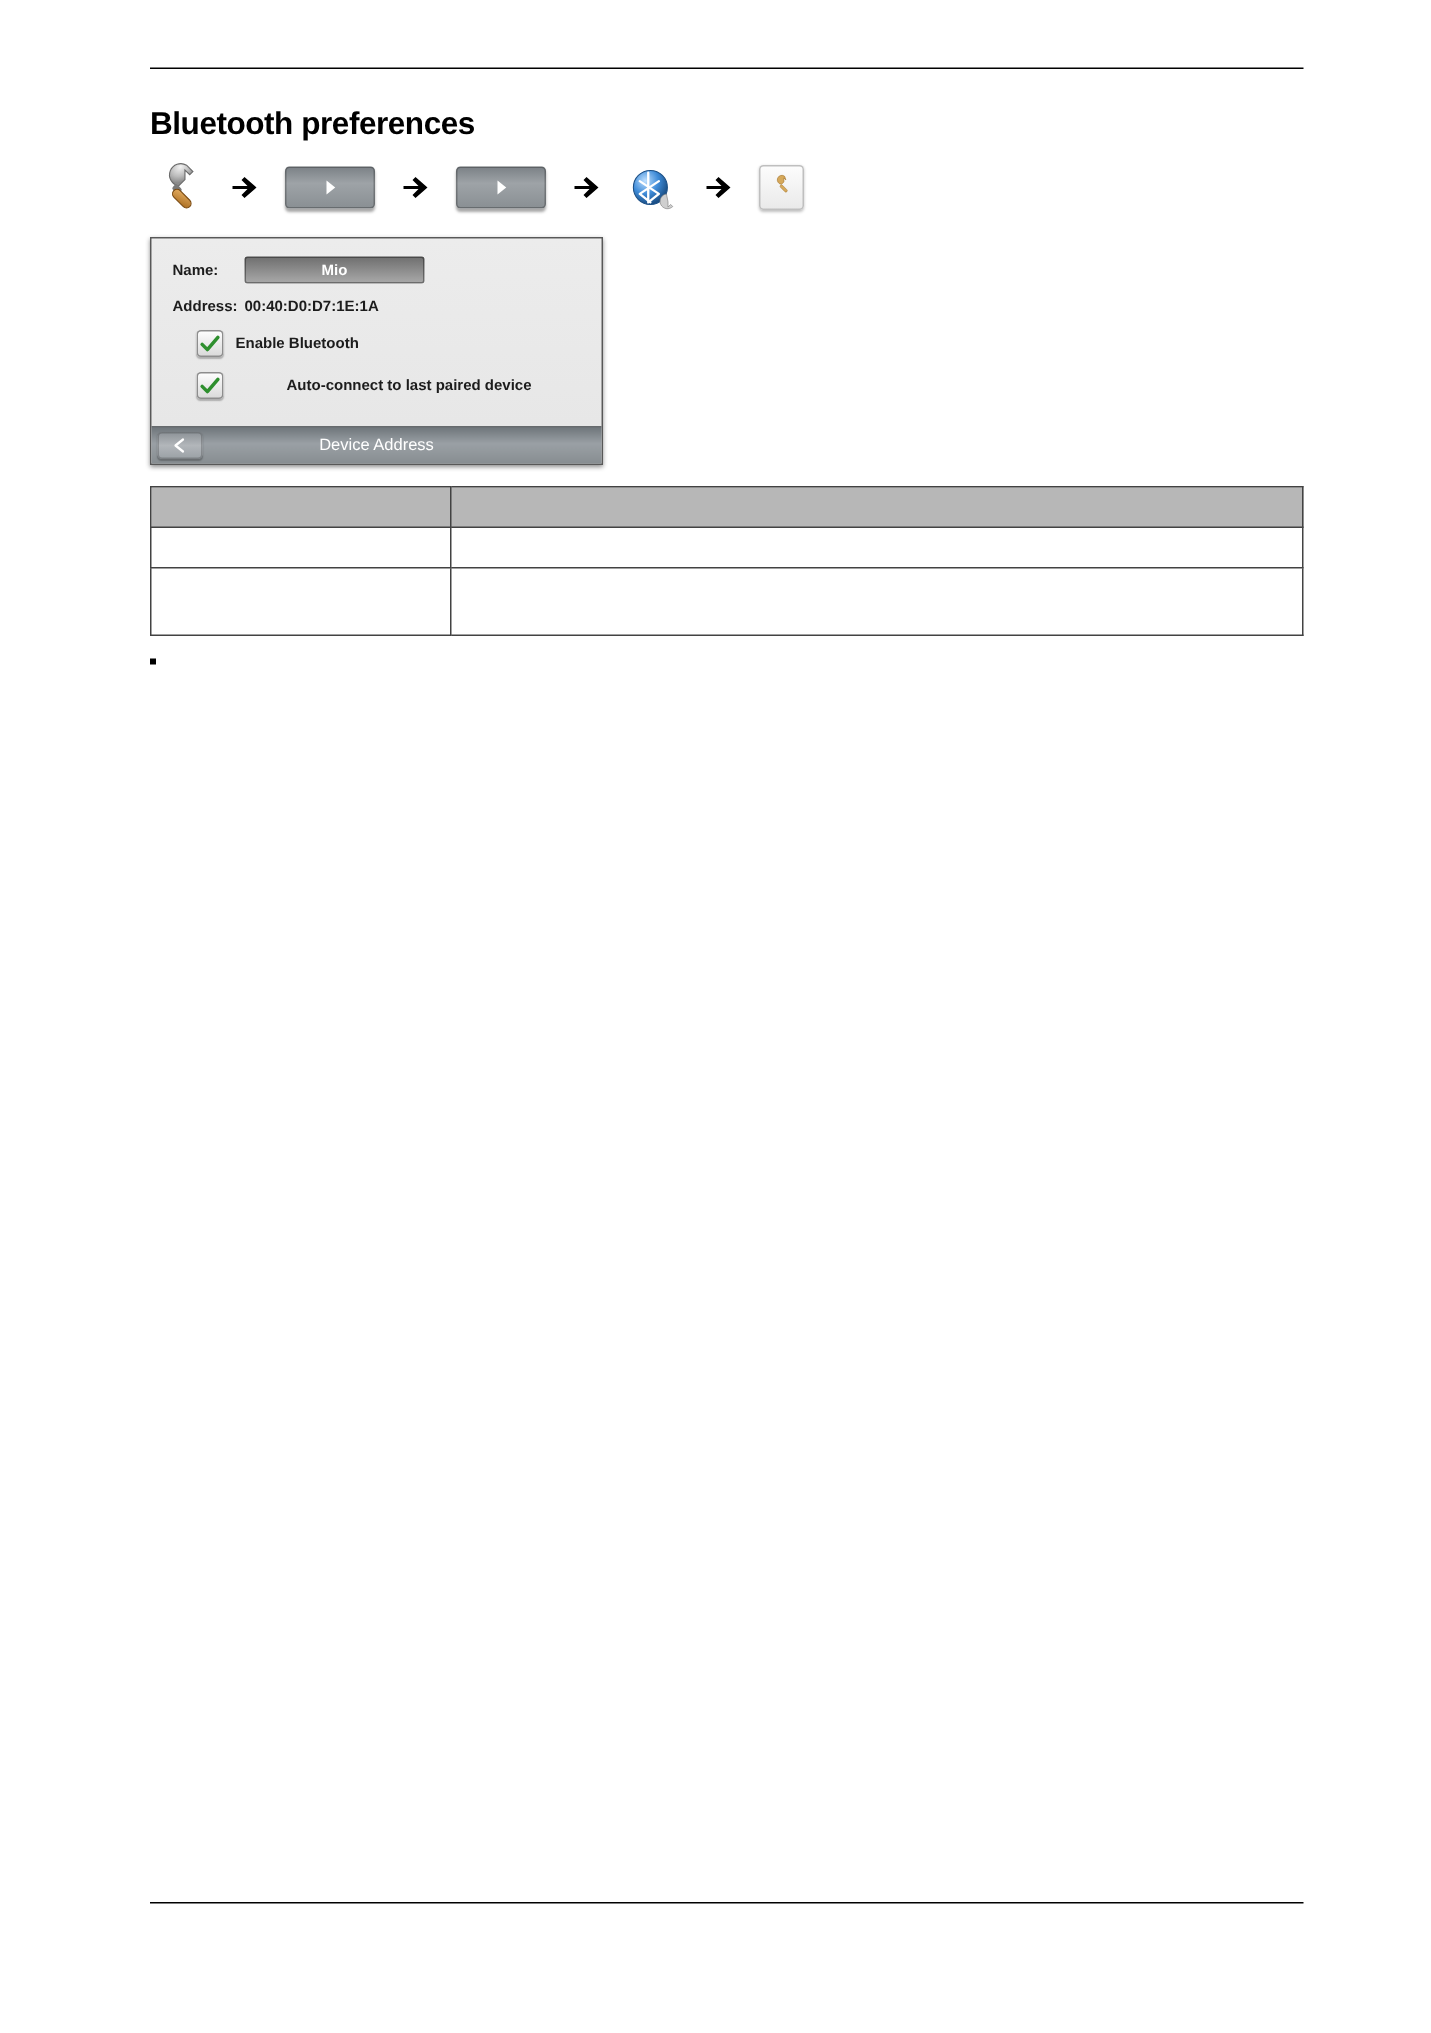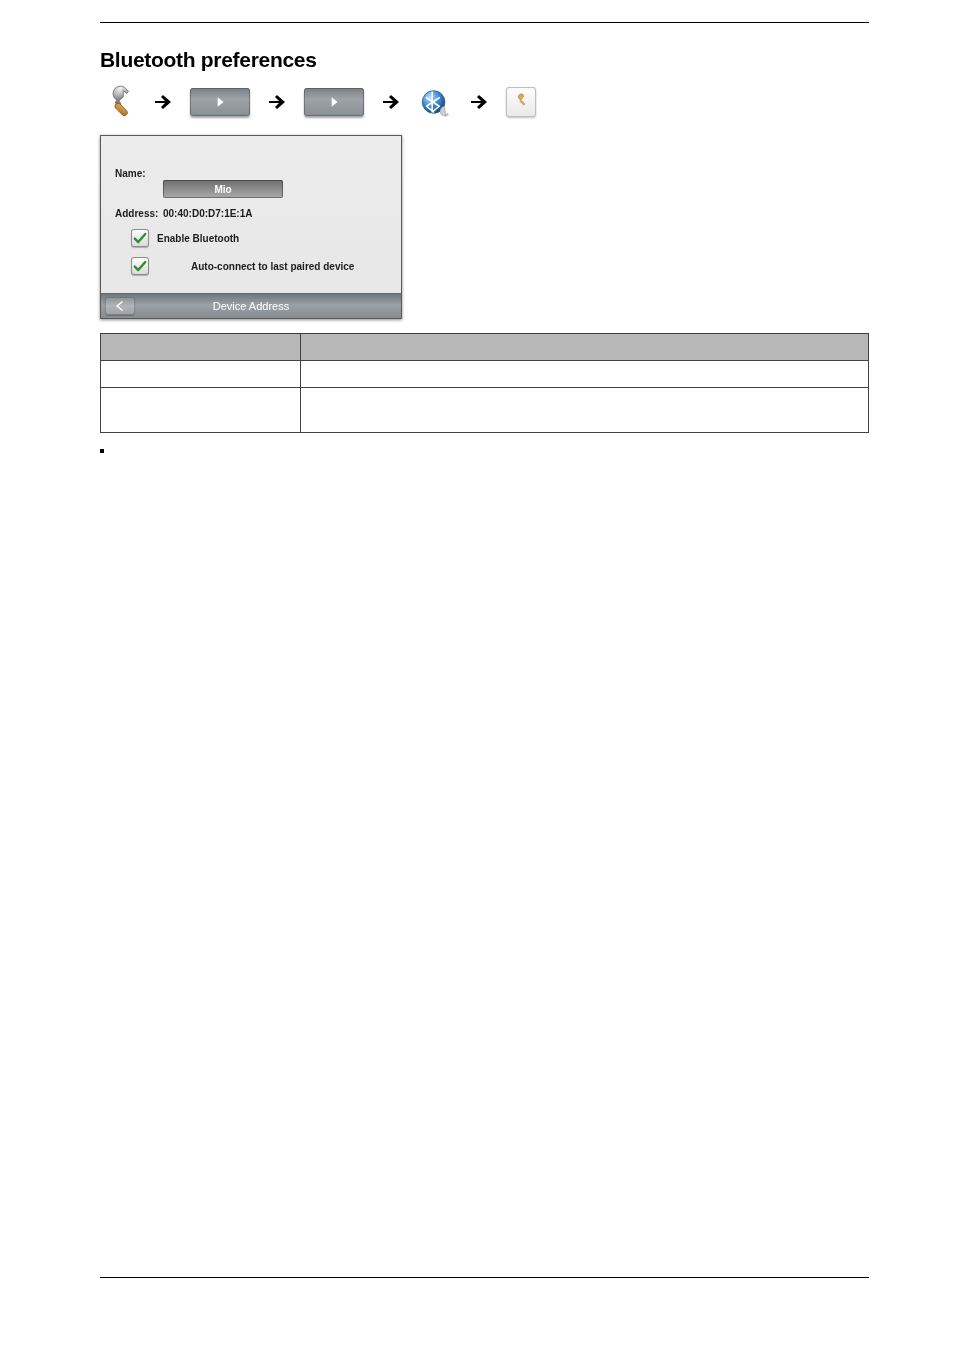--- a/index.html
+++ b/index.html
@@ -5,21 +5,21 @@
   html, body {
     margin: 0;
     padding: 0;
     background: #fff;
     font-family: Verdana, Arial, sans-serif;
     color: #000;
   }
   .page {
     width: 874px;
     margin: 0 auto;
-    padding: 22px 45px 30px 60px;
+    padding: 45px 45px 30px 60px;
     box-sizing: border-box;
   }
   .page-rule {
     border: 0;
     border-top: 1px solid #000;
     margin: 0;
   }
   h1.title {
     font-family: Verdana, Arial, sans-serif;
     font-weight: 900;
@@ -82,21 +82,21 @@
   .name-field {
     flex: 1;
     max-width: 120px;
     height: 18px;
     border-radius: 2px;
     background: linear-gradient(#6e6e6e,#aaaaaa);
     box-shadow: inset 0 0 0 1px rgba(0,0,0,.35);
     color:#fff;
     font-weight:700;
     font-size:10px;
-    display:flex;align-items:center;justify-content:center;margin-top:32px;
+    display:flex;align-items:center;justify-content:center;
   }
   .check-row {
     display:flex;align-items:center;gap:8px;margin: 10px 0 0 16px;
   }
   .check-box {
     width:18px;height:18px;border-radius:3px;
     background: linear-gradient(#fff,#d8d8d8);
     box-shadow: inset 0 0 0 1px #8d8d8d, 0 1px 1px rgba(0,0,0,.25);
     display:flex;align-items:center;justify-content:center;
   }

